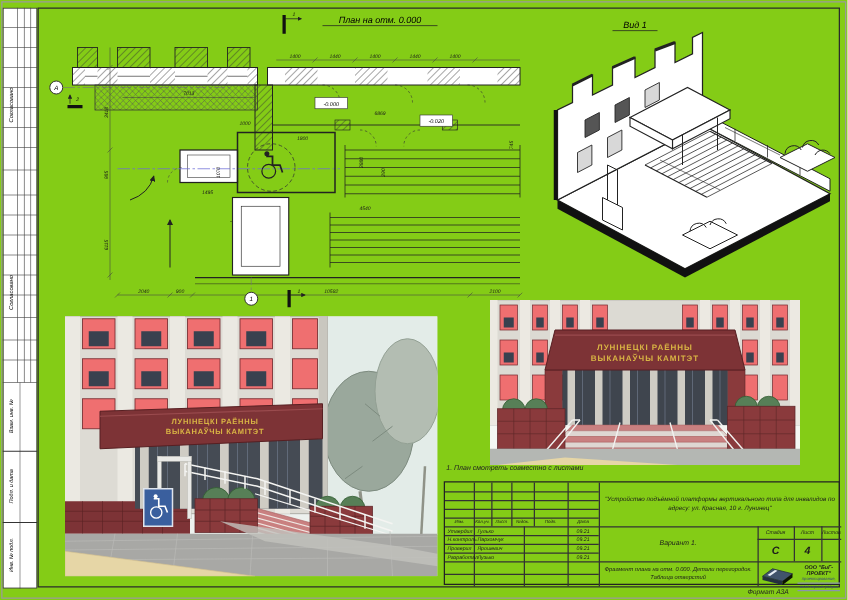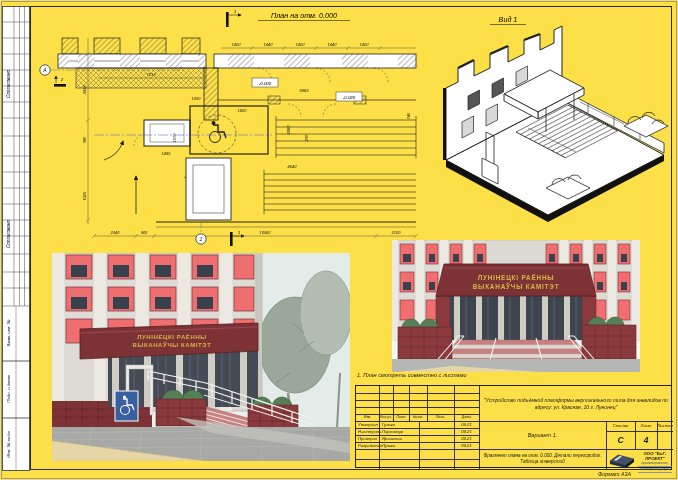--- a/index.html
+++ b/index.html
@@ -1,16 +1,16 @@
 <!DOCTYPE html>
 <html><head>
 <meta charset="utf-8">
 <style>
   html,body{margin:0;padding:0;background:#ffffff;}
-  .sheet{position:relative;width:678px;height:480px;background:#fde047;
+  .sheet{position:relative;width:678px;height:480px;background:#84cc16;
          font-family:"Liberation Sans",sans-serif;color:#1c1c1c;overflow:hidden;}
   .outer-border{position:absolute;left:1px;top:1px;right:1px;bottom:1px;border:1px solid #9a9a9a;}
   .frame{position:absolute;left:30px;top:6px;width:642px;height:464px;border:1.4px solid #2b2b2b;box-sizing:border-box;}
   .abs{position:absolute;}
   .tb{position:absolute;left:355px;top:385px;width:317px;height:83px;border:1.4px solid #222;
       box-sizing:border-box;font-style:italic;}
   .tb .vl{position:absolute;width:0;border-left:0.8px solid #333;}
   .tb .hl{position:absolute;height:0;border-top:0.8px solid #333;}
   .tb .cell{position:absolute;display:flex;align-items:center;justify-content:center;text-align:center;line-height:1.25;}
   .tb .lcell{position:absolute;display:flex;align-items:center;justify-content:flex-start;padding-left:2px;box-sizing:border-box;}

